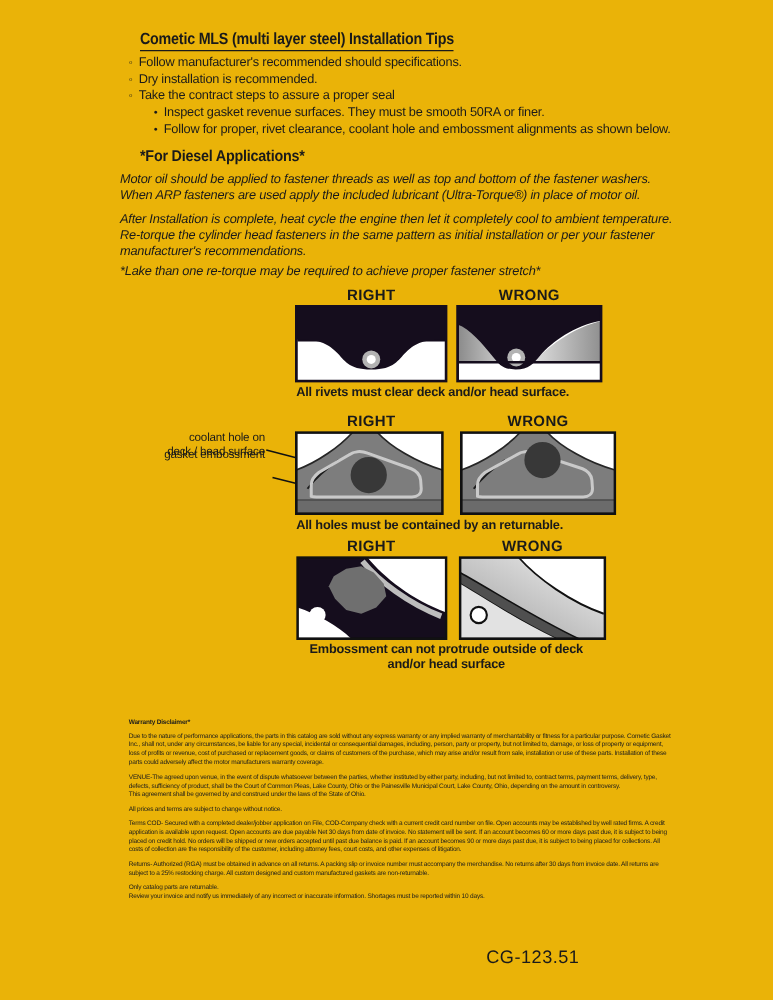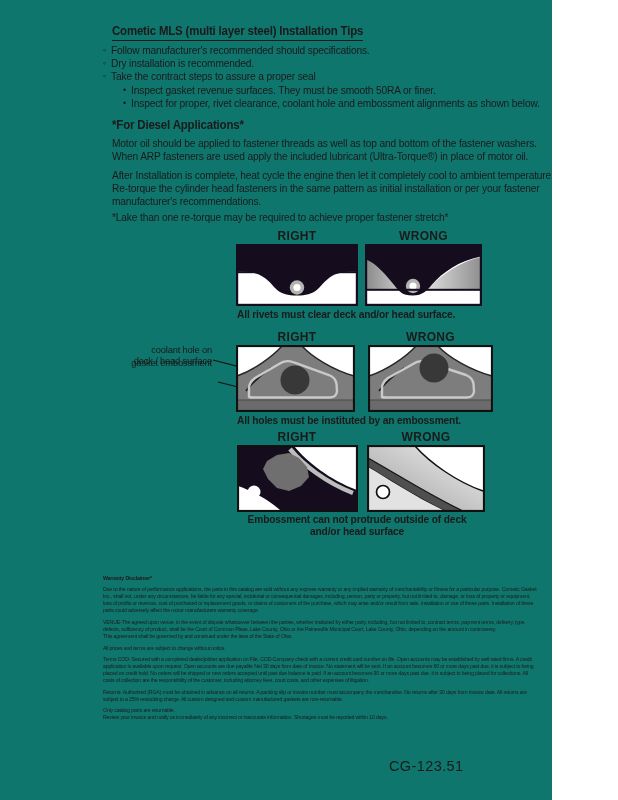--- a/index.html
+++ b/index.html
@@ -1,31 +1,31 @@
 <!DOCTYPE html>
 <html><head>
 <meta charset="utf-8">
 <style>
   html,body{margin:0;padding:0;background:#fff;}
-  #page{position:relative;width:552px;height:800px;background:#0f766e;overflow:hidden;
+  #page{position:relative;width:618px;height:800px;background:#eab308;overflow:hidden;
         font-family:"Liberation Sans",sans-serif;color:#1a1a1a;}
   .abs{position:absolute;}
   
   .doc-title{left:112px;top:23px;font-size:13px;font-weight:bold;letter-spacing:-0.2px;
              border-bottom:1.6px solid #1a1a1a;padding-bottom:2px;white-space:nowrap;
              transform:scaleX(0.88);transform-origin:left top;}
   
   .tips{left:103px;top:44px;width:490px;font-size:10.2px;line-height:13.2px;letter-spacing:-0.15px;}
   .tip-row{display:flex;}
   .tip-row.indent{margin-left:20px;}
   .tip-marker{width:8px;flex:0 0 8px;font-size:9px;line-height:13.2px;}
   
   .diesel-heading{left:112px;top:118px;font-size:12.5px;font-weight:bold;letter-spacing:-0.2px;
                   transform:scaleX(0.92);transform-origin:left top;white-space:nowrap;}
-  .bodypara{left:112px;width:452px;font-size:10.2px;line-height:13px;letter-spacing:-0.15px;}
+  .bodypara{left:96px;width:452px;font-size:10.2px;line-height:13px;letter-spacing:-0.15px;font-style:italic;}
   .p1{top:137px;} .p2{top:169px;} .p3{top:211px;}
   
   .dg-label{font-size:12px;font-weight:bold;letter-spacing:0.3px;text-align:center;height:14px;}
   .r1l{top:229px;} .r2l{top:330px;} .r3l{top:430px;}
   .lab-right-1,.lab-right-2,.lab-right-3{left:236px;width:122px;}
   .lab-wrong-1{left:365px;width:117px;}
   .lab-wrong-2{left:368px;width:125px;}
   .lab-wrong-3{left:367px;width:118px;}
   .dg-caption{left:237px;font-size:10.2px;font-weight:600;letter-spacing:-0.15px;white-space:pre-line;line-height:11.5px;text-align:center;}
   .cap1{top:309px;} .cap2{top:415px;} .cap3{top:514px;width:240px;}
@@ -69,21 +69,21 @@
     <div class="tip-row">
       <span class="tip-marker">◦</span>
       <span>Take the contract steps to assure a proper seal</span>
     </div>
     <div class="tip-row indent">
       <span class="tip-marker">•</span>
       <span>Inspect gasket revenue surfaces.  They must be smooth 50RA or finer.</span>
     </div>
     <div class="tip-row indent">
       <span class="tip-marker">•</span>
-      <span>Inspect for proper, rivet clearance, coolant hole and embossment alignments as shown below.</span>
+      <span>Follow for proper, rivet clearance, coolant hole and embossment alignments as shown below.</span>
     </div>
   </div>
 
   <div class="abs diesel-heading">*For Diesel Applications*</div>
   <div class="abs bodypara p1">Motor oil should be applied to fastener threads as well as top and bottom of the fastener washers. When ARP fasteners are used apply the included lubricant (Ultra-Torque®) in place of motor oil.</div>
   <div class="abs bodypara p2">After Installation is complete, heat cycle the engine then let it completely cool to ambient temperature. Re-torque the cylinder head fasteners in the same pattern as initial installation or per your fastener manufacturer's recommendations.</div>
   <div class="abs bodypara p3">*Lake than one re-torque may be required to achieve proper fastener stretch*</div>
 
   <div class="abs dg-label r1l lab-right-1">RIGHT</div>
   <div class="abs dg-label r1l lab-wrong-1">WRONG</div>
@@ -161,21 +161,21 @@
       <path d="M70,1 C80,12 102,25 124,31" stroke="#262626" stroke-width="1.4" fill="none"></path>
       <rect x="1" y="55" width="123" height="11" fill="#6b6b6b"></rect>
       <path d="M1,55 H124" stroke="#4a4a4a" stroke-width="1.2"></path>
       <path d="M11,46 C16,39 26,30 36,23" stroke="#1c1c1c" stroke-width="1.6" fill="none"></path>
       <path d="M14,52 L14,43 C14,39 16,36 20,33 L45,19 C49,16 55,15.5 60,17.5 L98,30 C103,32 105,35 105.5,39 L106,46 C106,50 103,52.5 98.5,52.5 L18,52.5 C15.5,52.5 14,52 14,52 Z" fill="none" stroke="#c9c9c9" stroke-width="2.4"></path>
       <circle cx="66" cy="23" r="14.5" fill="#383838"></circle>
       <rect x="1" y="1" width="123" height="65" fill="none" stroke="#111" stroke-width="2.2"></rect>
     </svg>
   </div>
 
-  <div class="abs dg-caption cap2">All holes must be instituted by an embossment.</div>
+  <div class="abs dg-caption cap2">All holes must be contained by an returnable.</div>
 
   <div class="abs dg-label r3l lab-right-3">RIGHT</div>
   <div class="abs dg-label r3l lab-wrong-3">WRONG</div>
 
   <div class="panel b-r3-right">
     <svg viewBox="0 0 121 67" preserveAspectRatio="none">
       <rect x="1" y="1" width="119" height="65" fill="#ffffff"></rect>
       <path d="M1,1 H57 C70,17 93,35 120,45 L120,66 H44 C34,56 16,46 1,41 Z" fill="#150d1d"></path>
       <path d="M53,4 C66,20 90,38 116,48" stroke="#bdbdbd" stroke-width="4.5" fill="none"></path>
       <path d="M30,16 L40,10 L52,8 L62,13 L70,22 L72,32 L64,41 L52,46 L40,43 L31,34 L26,24 Z" fill="#6f6f6f"></path>

